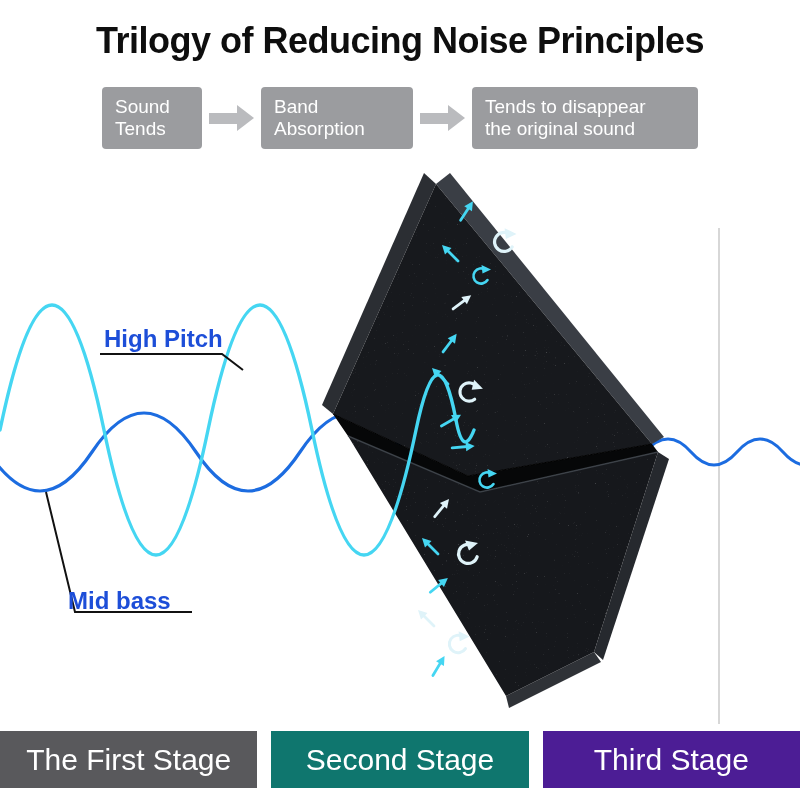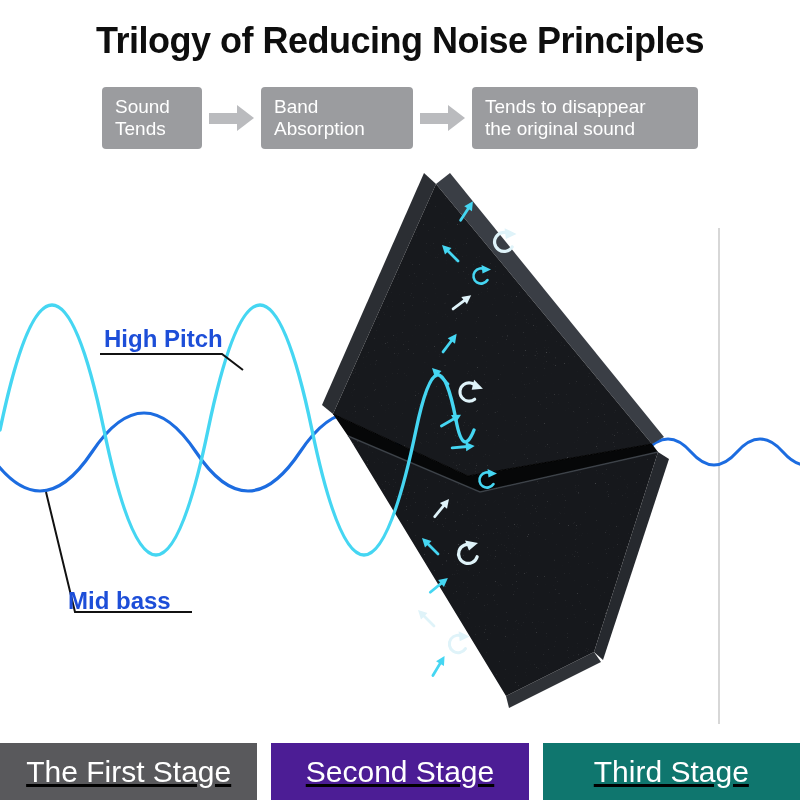--- a/index.html
+++ b/index.html
@@ -33,30 +33,30 @@
     border-top:13px solid transparent;border-bottom:13px solid transparent;
   }
 
   .illus{position:absolute;left:0;top:0;width:800px;height:800px;pointer-events:none;}
 
   .wave-label{position:absolute;font-size:24px;font-weight:700;color:#1d4ed8;}
   .hp{left:104px;top:325px;}
   .mb{left:68px;top:587px;}
 
   .stages{
-    position:absolute;left:0;bottom:0;width:100%;height:57px;
-    display:flex;gap:14px;text-decoration:underline;
+    position:absolute;left:0;bottom:12px;width:100%;height:57px;
+    display:flex;gap:14px;
   }
   .stage{
     flex:1;display:flex;align-items:center;justify-content:center;
     color:#ffffff;font-size:30px;
   }
   .s1{background:#59595c}
-  .s2{background:#4c1d95}
-  .s3{background:#0f766e}
+  .s2{background:#0f766e}
+  .s3{background:#4c1d95}
 </style>
 </head>
 <body>
 
 <div class="canvas">
 
   <h1 class="title">Trilogy of Reducing Noise Principles</h1>
 
   <div class="flow">
     <div class="flow-box fb1">

